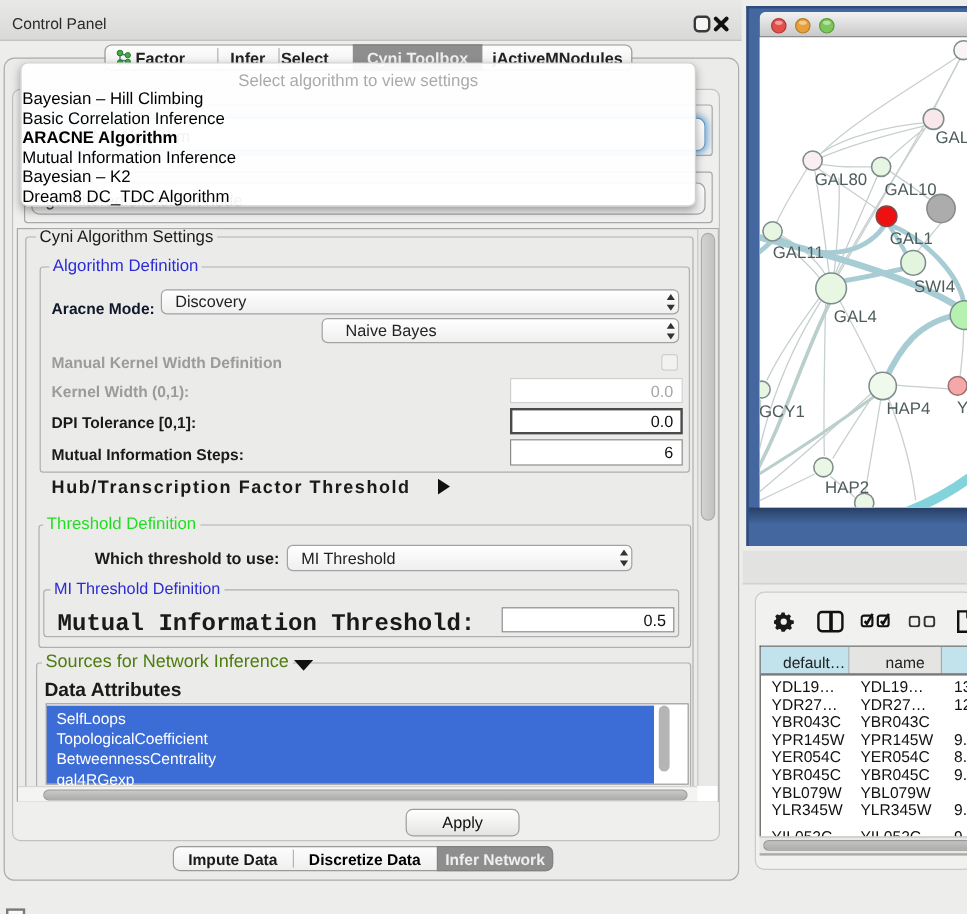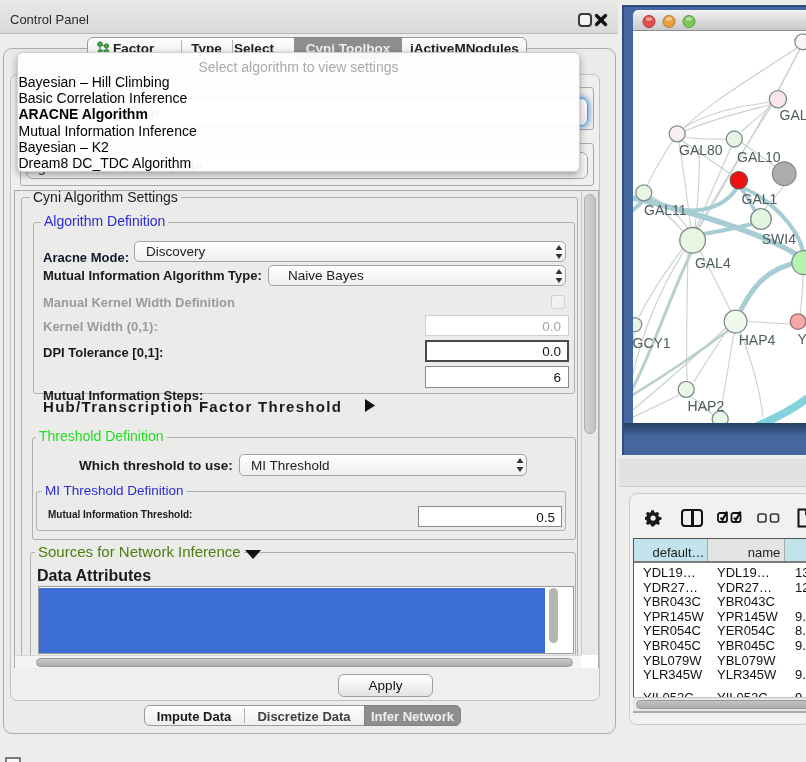--- a/index.html
+++ b/index.html
@@ -41,105 +41,105 @@
   <div class="grouptitle" style="left:26px;top:24px;font-size:14px;color:#2B2BD5;">Algorithm Definition</div>
 
   <div class="abs b" style="left:28px;top:59px;font-size:13px;color:#0f172a;">Aracne Mode:</div>
   <div class="abs combo" style="left:119px;top:50px;width:432px;height:21px;"></div>
   <div class="abs" style="left:131px;top:53px;font-size:13.5px;color:#222;">Discovery</div>
   <svg class="abs" style="left:540px;top:54px;" width="8" height="14">
         <path d="M4 0 L7.4 5 L0.6 5 Z" fill="#333"></path>
         <path d="M4 14 L7.4 9 L0.6 9 Z" fill="#333"></path>
       </svg>
 
-  <div class="abs b" style="left:28px;top:77px;font-size:13px;color:#1A1A1A;">Mutual Information Algorithm Type:</div>
   <div class="abs combo" style="left:253px;top:74px;width:298px;height:21px;"></div>
   <div class="abs" style="left:273px;top:77px;font-size:13.5px;color:#222;">Naive Bayes</div>
   <svg class="abs" style="left:540px;top:78px;" width="8" height="14">
         <path d="M4 0 L7.4 5 L0.6 5 Z" fill="#333"></path>
         <path d="M4 14 L7.4 9 L0.6 9 Z" fill="#333"></path>
       </svg>
 
   <div class="abs b" style="left:28px;top:104px;font-size:13px;color:#9B9B9B;">Manual Kernel Width Definition</div>
   <div class="abs" style="left:536px;top:104px;width:14px;height:14px;background:#F2F2F0;border:1px solid #CFCFCF;border-radius:3px;"></div>
 
   <div class="abs b" style="left:28px;top:128px;font-size:13px;color:#9B9B9B;">Kernel Width (0,1):</div>
   <div class="abs" style="left:410px;top:124px;width:144px;height:21px;background:#FFF;border:1px solid #CFCFCF;"></div>
   <div class="abs" style="left:410px;top:128px;width:136px;text-align:right;font-size:13.5px;color:#A6A6A6;">0.0</div>
 
   <div class="abs b" style="left:28px;top:154px;font-size:13px;color:#1A1A1A;">DPI Tolerance [0,1]:</div>
   <div class="abs" style="left:410px;top:149px;width:144px;height:22px;background:#FFF;border:2px solid #4A4A4A;"></div>
   <div class="abs" style="left:410px;top:153px;width:136px;text-align:right;font-size:13.5px;color:#111;">0.0</div>
 
-  <div class="abs b" style="left:28px;top:180px;font-size:13px;color:#1A1A1A;margin-top:17px;">Mutual Information Steps:</div>
+  <div class="abs b" style="left:28px;top:180px;font-size:13px;color:#1A1A1A;">Mutual Information Steps:</div>
   <div class="abs" style="left:410px;top:175px;width:144px;height:22px;background:#FFF;border:1px solid #8A8A8A;"></div>
   <div class="abs" style="left:410px;top:179px;width:136px;text-align:right;font-size:13.5px;color:#111;">6</div>
 
   <div class="abs b" style="left:28px;top:207px;font-size:15px;letter-spacing:1.3px;color:#1A1A1A;">Hub/Transcription Factor Threshold</div>
   <svg class="abs" style="left:349px;top:208px;" width="11" height="13">
         <path d="M1 0 L11 6.5 L1 13 Z" fill="#111"></path>
       </svg>
 
   <div class="abs" style="left:17px;top:246px;width:544px;height:103px;border:1px solid #AFAFAF;border-radius:3px;"></div>
   <div class="grouptitle" style="left:21px;top:239px;font-size:14px;color:#22DD22;">Threshold Definition</div>
   <div class="abs b" style="left:64px;top:267px;font-size:13.5px;color:#1A1A1A;">Which threshold to use:</div>
   <div class="abs combo" style="left:224px;top:263px;width:288px;height:22px;"></div>
   <div class="abs" style="left:236px;top:267px;font-size:13.5px;color:#222;">MI Threshold</div>
   <svg class="abs" style="left:501px;top:267px;" width="8" height="14">
         <path d="M4 0 L7.4 5 L0.6 5 Z" fill="#333"></path>
         <path d="M4 14 L7.4 9 L0.6 9 Z" fill="#333"></path>
       </svg>
 
   <div class="abs" style="left:21px;top:300px;width:530px;height:40px;border:1px solid #AFAFAF;border-radius:3px;"></div>
   <div class="grouptitle" style="left:27px;top:293px;font-size:13.5px;color:#2B2BD5;">MI Threshold Definition</div>
-  <div class="abs b" style="left:33px;top:318px;font-size:10px;color:#1A1A1A;">Mutual Information Threshold:</div>
+  <div class="abs b" style="left:33px;top:318px;font-size:20px;color:#1A1A1A;font-family:Liberation Mono, monospace;">Mutual Information Threshold:</div>
   <div class="abs" style="left:403px;top:315px;width:144px;height:21px;background:#FFF;border:1px solid #8A8A8A;"></div>
   <div class="abs" style="left:403px;top:319px;width:137px;text-align:right;font-size:13.5px;color:#111;">0.5</div>
 
   <div class="abs" style="left:15px;top:361px;width:546px;height:164px;border:1px solid #AFAFAF;border-radius:3px;"></div>
   <div class="grouptitle" style="left:20px;top:354px;font-size:15px;color:#4d7c0f;">Sources for Network Inference</div>
   <svg class="abs" style="left:230px;top:359px;" width="16" height="9">
         <path d="M0 0 L16 0 L8 9 Z" fill="#111"></path>
       </svg>
   <div class="abs b" style="left:22px;top:376px;font-size:16px;color:#1A1A1A;">Data Attributes</div>
 
   <div class="abs" style="left:23px;top:395px;width:536px;height:68px;background:#FFF;border:1px solid #9A9A9A;"></div>
   <div class="abs" style="left:24px;top:397px;width:506px;height:65px;background:#3C6CD6;"></div>
+  <div class="abs" style="left:32px;top:398.5px;font-size:13px;line-height:17px;color:#FFF;">SelfLoops<br>TopologicalCoefficient<br>BetweennessCentrality<br>gal4RGexp</div>
   <div class="abs" style="left:534px;top:397px;width:9px;height:55px;background:#B5B5B5;border-radius:5px;"></div>
  </div>
 </div>
 
 <div class="abs" style="left:581px;top:191px;width:17px;height:464px;background:#E9E9E7;border-left:1px solid #C6C6C4;"></div>
 <div class="abs" style="left:583.5px;top:194px;width:12px;height:240px;background:linear-gradient(90deg,#D2D2D0,#C2C2C0);border:1px solid #ADADAB;border-radius:6px;"></div>
 
 <div class="abs" style="left:15px;top:655px;width:566px;height:13px;background:#F4F4F2;border-top:1px solid #D6D6D4;"></div>
 <div class="abs" style="left:36px;top:657.5px;width:537px;height:9px;background:linear-gradient(#C9C9C7,#ADADAB);border:1px solid #9A9A98;border-radius:5px;"></div>
 <div class="abs" style="left:581px;top:655px;width:17px;height:13px;background:#FFF;"></div>
 
 <div class="abs" style="left:338px;top:674px;width:95px;height:23px;background:linear-gradient(#FFFFFF,#E4E4E2);border:1px solid #9E9E9C;border-radius:6px;text-align:center;font-size:13.5px;color:#111;line-height:21px;">Apply</div>
 
 <div class="abs" style="left:144px;top:705px;width:317px;height:21px;background:linear-gradient(#FDFDFD,#EFEFEF);border:1px solid #9A9A9A;border-radius:6px;"></div>
 <div class="abs b" style="left:144px;top:709px;width:100px;text-align:center;font-size:13px;color:#1A1A1A;">Impute Data</div>
 <div class="abs" style="left:244px;top:708px;width:1px;height:15px;background:#B4B4B4;"></div>
-<div class="abs b" style="left:244px;top:709px;width:120px;text-align:center;font-size:13px;color:#404040;">Discretize Data</div>
+<div class="abs b" style="left:244px;top:709px;width:120px;text-align:center;font-size:13px;color:#000000;">Discretize Data</div>
 <div class="abs" style="left:364px;top:705px;width:97px;height:21px;background:#8E8E8E;border-radius:0 6px 6px 0;border:1px solid #828282;"></div>
 <div class="abs b" style="left:364px;top:709px;width:97px;text-align:center;font-size:13px;color:#EFEFEF;">Infer Network</div>
 
 <div class="abs" style="left:87px;top:37px;width:440px;height:22px;background:linear-gradient(#FDFDFD,#EFEFEF);border:1px solid #9A9A9A;border-radius:6px;"></div>
 <div class="abs" style="left:181px;top:40px;width:1px;height:16px;background:#B4B4B4;"></div>
 <div class="abs" style="left:232px;top:40px;width:1px;height:16px;background:#B4B4B4;"></div>
 <svg class="abs" style="left:96px;top:41px;" width="15" height="15" viewBox="0 0 15 15">
  <path d="M4 3 L4 11 M4 4 L10 5 M4 9 L10 10" stroke="#5A7A9A" stroke-width="1.2" fill="none"></path>
  <circle cx="4" cy="3.2" r="2.4" fill="#44AA44" stroke="#227722" stroke-width="0.8"></circle>
  <circle cx="10.5" cy="5" r="2.2" fill="#44AA44" stroke="#227722" stroke-width="0.8"></circle>
  <circle cx="4" cy="11" r="2.2" fill="#44AA44" stroke="#227722" stroke-width="0.8"></circle>
  <circle cx="10.5" cy="10.5" r="2.2" fill="#44AA44" stroke="#227722" stroke-width="0.8"></circle>
 </svg>
 <div class="abs b" style="left:113px;top:41px;font-size:13.5px;color:#222;">Factor</div>
-<div class="abs b" style="left:181px;top:41px;width:51px;text-align:center;font-size:13.5px;color:#222;">Type</div>
+<div class="abs b" style="left:181px;top:41px;width:51px;text-align:center;font-size:13.5px;color:#222;">Infer</div>
 <div class="abs b" style="left:232px;top:41px;width:44px;text-align:center;font-size:13.5px;color:#222;">Select</div>
 <div class="abs" style="left:294px;top:37px;width:108px;height:22px;background:#8E8E8E;border-top:1px solid #828282;border-bottom:1px solid #828282;"></div>
 <div class="abs b" style="left:294px;top:41px;width:108px;text-align:center;font-size:13.5px;color:#EFEFEF;">Cyni Toolbox</div>
 <div class="abs b" style="left:402px;top:41px;width:125px;text-align:center;font-size:13.5px;color:#222;">jActiveMNodules</div>
 
 <div class="abs" style="left:17px;top:52px;width:563px;height:120px;background:rgba(255,255,255,0.94);border:1px solid #D0D0D0;border-radius:6px;box-shadow:0 3px 7px rgba(60,60,60,0.45);"></div>
 <div class="abs" style="left:17px;top:59px;width:563px;text-align:center;font-size:14px;color:#A9AAAC;">Select algorithm to view settings</div>
 <div class="abs" style="left:18.5px;top:74px;font-size:14px;line-height:16.2px;color:#000;">Bayesian – Hill Climbing<br>Basic Correlation Inference<br><span class="b">ARACNE Algorithm</span><br>Mutual Information Inference<br>Bayesian – K2<br>Dream8 DC_TDC Algorithm</div>
 
 <div class="abs" style="left:5px;top:757px;width:16px;height:12px;border:2px solid #7A7A7A;background:linear-gradient(#FCFCFC,#E8E8E8);"></div>
@@ -263,21 +263,21 @@
  <path d="M1.5 1.5 H9 L14 6.5 V18.5 H1.5 Z" fill="none" stroke="#111" stroke-width="2"></path>
  <path d="M9 1.5 V6.5 H14" fill="none" stroke="#111" stroke-width="1.6"></path>
 </svg>
 
 <div class="abs" style="left:633px;top:538px;width:173px;height:159px;background:#FFF;border-left:1.5px solid #555;border-top:1.5px solid #555;"></div>
 <div class="abs" style="left:634px;top:539px;width:74px;height:23px;background:#C2E2EC;border-right:1px solid #A9A9A9;"></div>
 <div class="abs" style="left:708px;top:539px;width:77px;height:23px;background:#E4E4E2;border-right:1px solid #A9A9A9;"></div>
 <div class="abs" style="left:785px;top:539px;width:21px;height:23px;background:#C2E2EC;"></div>
 <div class="abs" style="left:634px;top:561px;width:172px;height:1.5px;background:#7A7A7A;"></div>
 <div class="abs" style="left:634px;top:545px;width:74px;text-align:center;font-size:13px;color:#222;padding-left:15px;">default…</div>
-<div class="abs" style="left:708px;top:545px;width:97px;text-align:center;font-size:13px;color:#222;padding-left:15px;">name</div>
+<div class="abs" style="left:708px;top:545px;width:97px;font-size:13px;color:#222;padding-left:30px;">name</div>
 <div class="abs" style="left:643px;top:566px;font-size:13px;line-height:14.6px;color:#111;">YDL19…<br>YDR27…<br>YBR043C<br>YPR145W<br>YER054C<br>YBR045C<br>YBL079W<br>YLR345W</div>
 <div class="abs" style="left:643px;top:690px;font-size:13px;color:#111;">YIL052C</div>
 <div class="abs" style="left:717px;top:566px;font-size:13px;line-height:14.6px;color:#111;">YDL19…<br>YDR27…<br>YBR043C<br>YPR145W<br>YER054C<br>YBR045C<br>YBL079W<br>YLR345W</div>
 <div class="abs" style="left:717px;top:690px;font-size:13px;color:#111;">YIL052C</div>
 <div class="abs" style="left:795px;top:566px;font-size:13px;line-height:14.6px;color:#111;">13<br>12<br>&nbsp;<br>9.<br>8.<br>9.<br>&nbsp;<br>9.</div>
 <div class="abs" style="left:795px;top:690px;font-size:13px;color:#111;">9.</div>
 
 <div class="abs" style="left:633px;top:697px;width:173px;height:15px;background:#E8E8E6;border-top:1px solid #C2C2C0;"></div>
 <div class="abs" style="left:636px;top:699.5px;width:176px;height:9.5px;background:linear-gradient(#C2C2C0,#ADADAB);border:1px solid #9A9A98;border-radius:5px;"></div>
 <div class="abs" style="left:633px;top:711px;width:173px;height:2px;background:#AAAAA8;"></div>

